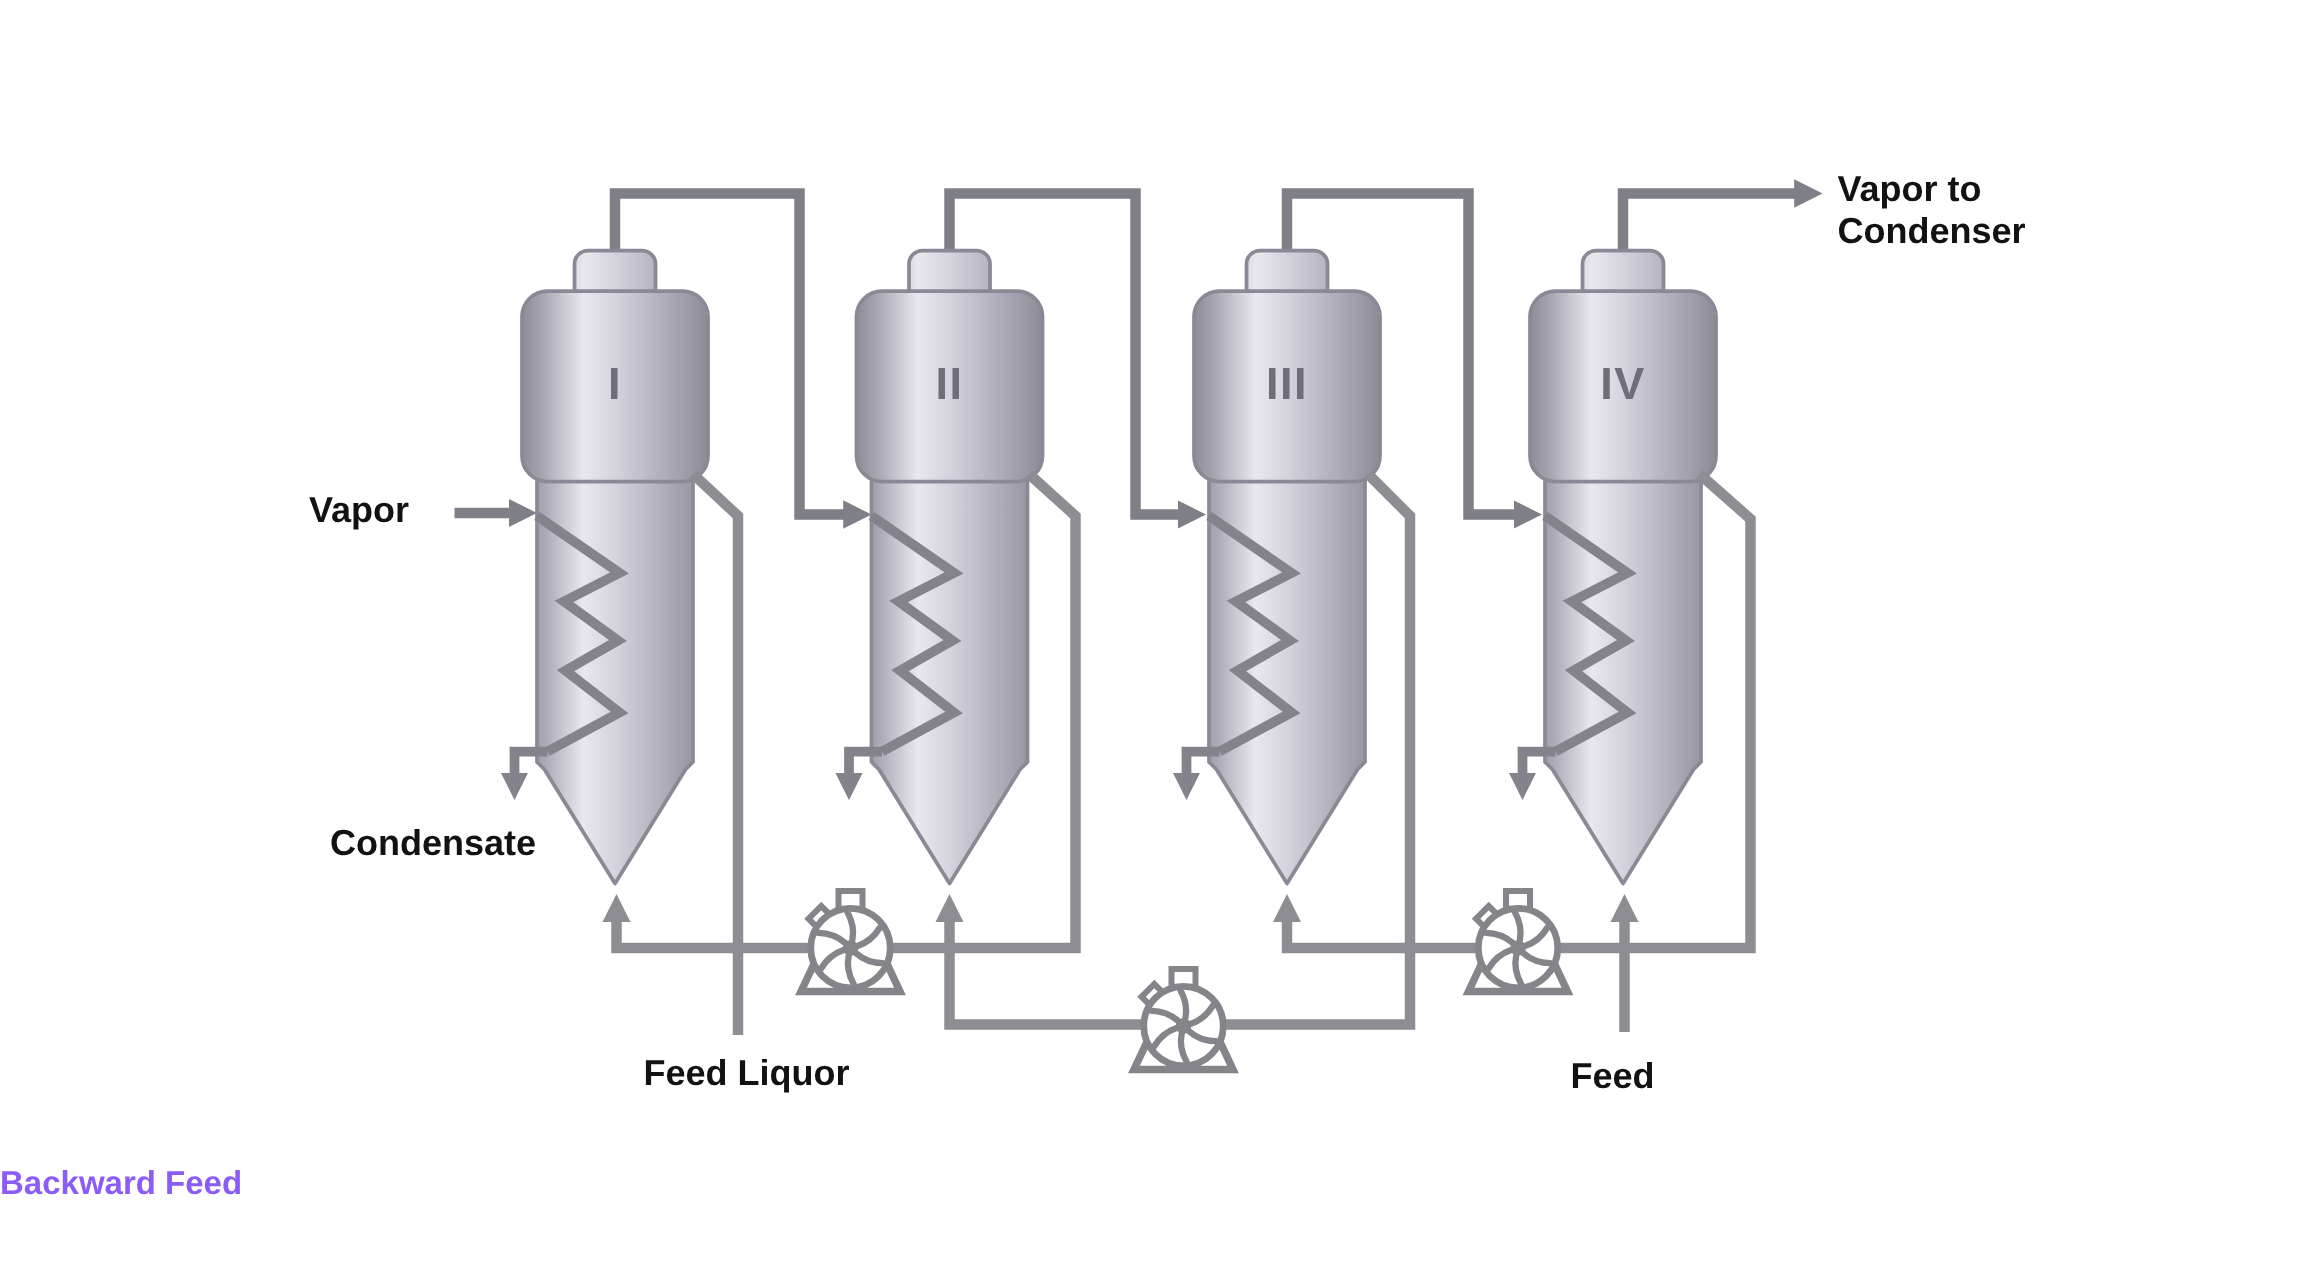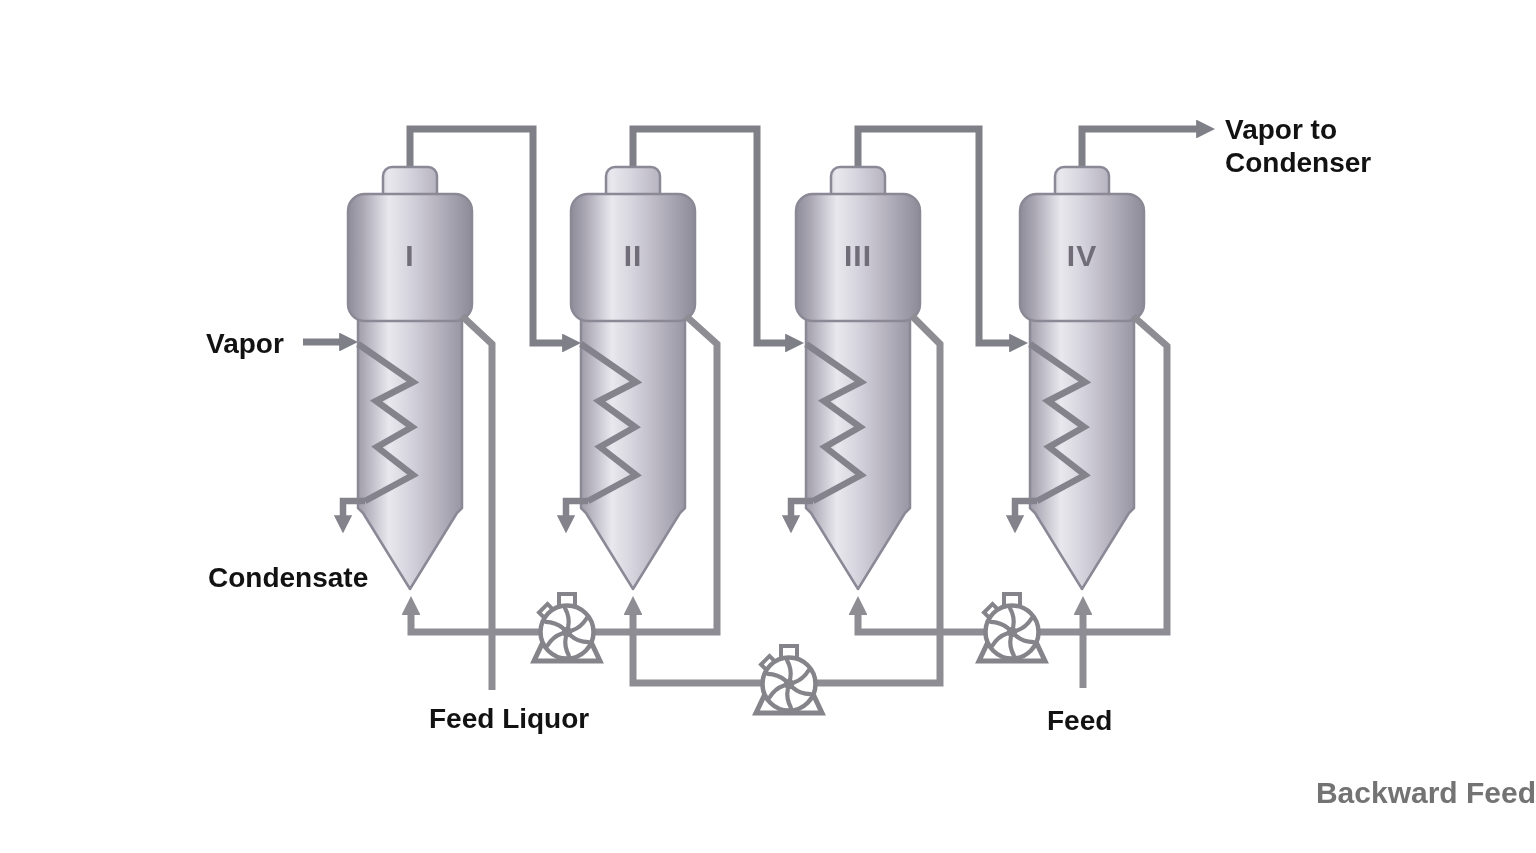--- a/index.html
+++ b/index.html
@@ -7,34 +7,34 @@
     position:relative;
     width:1536px;height:853px;
     background:#ffffff;
     font-family:"Liberation Sans", sans-serif;
     overflow:hidden;
   }
   .canvas svg{position:absolute;left:0;top:0;}
   .lbl{
     position:absolute;
     font-weight:bold;
-    font-size:28px;
+    font-size:24px;
     line-height:1.18;
     color:#121212;
     white-space:nowrap;
   }
   .lbl.multiline{white-space:pre-line;}
   .title{
     position:absolute;
     left:0;right:0;
     top:776px;
-    text-align:right;
+    text-align:left;
     font-weight:bold;
-    font-size:30px;
-    color:#737373;
+    font-size:22px;
+    color:#8b5cf6;
   }
   svg text.numeral{
     font-family:"Liberation Sans", sans-serif;
     font-weight:bold;
     font-size:30px;
     fill:#706d79;
     letter-spacing:1px;
   }
 </style>
 </head>
@@ -115,19 +115,19 @@
       <path d="M 1133 316 L 1167 346 V 632 H 858 V 613" marker-end="url(#ah-l)"></path>
       <path d="M 1083 688 V 613" marker-end="url(#ah-l)"></path>
     </g>
 
     <use href="#pump" transform="translate(567,632)"></use>
     <use href="#pump" transform="translate(789,684)"></use>
     <use href="#pump" transform="translate(1012,632)"></use>
   </svg>
 
   <div class="lbl" style="left:206px; top:327px;">Vapor</div>
-  <div class="lbl" style="left:208px; top:549px;margin-top:12px;">Condensate</div>
+  <div class="lbl" style="left:220px; top:549px;">Condensate</div>
   <div class="lbl" style="left:429px; top:702px;">Feed Liquor</div>
   <div class="lbl" style="left:1047px; top:704px;">Feed</div>
   <div class="lbl multiline" style="left:1225px; top:113px;">Vapor to
 Condenser</div>
   <div class="title">Backward Feed</div>
 </div>
 
 </body></html>

